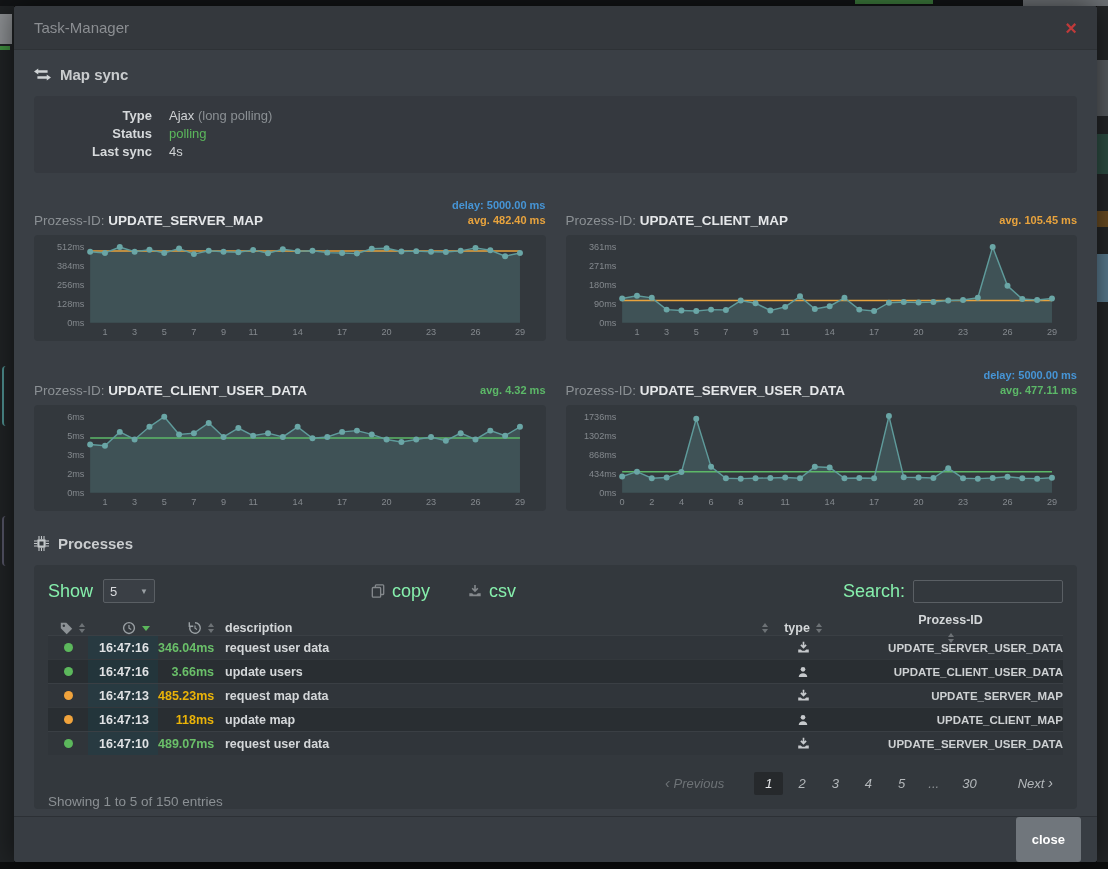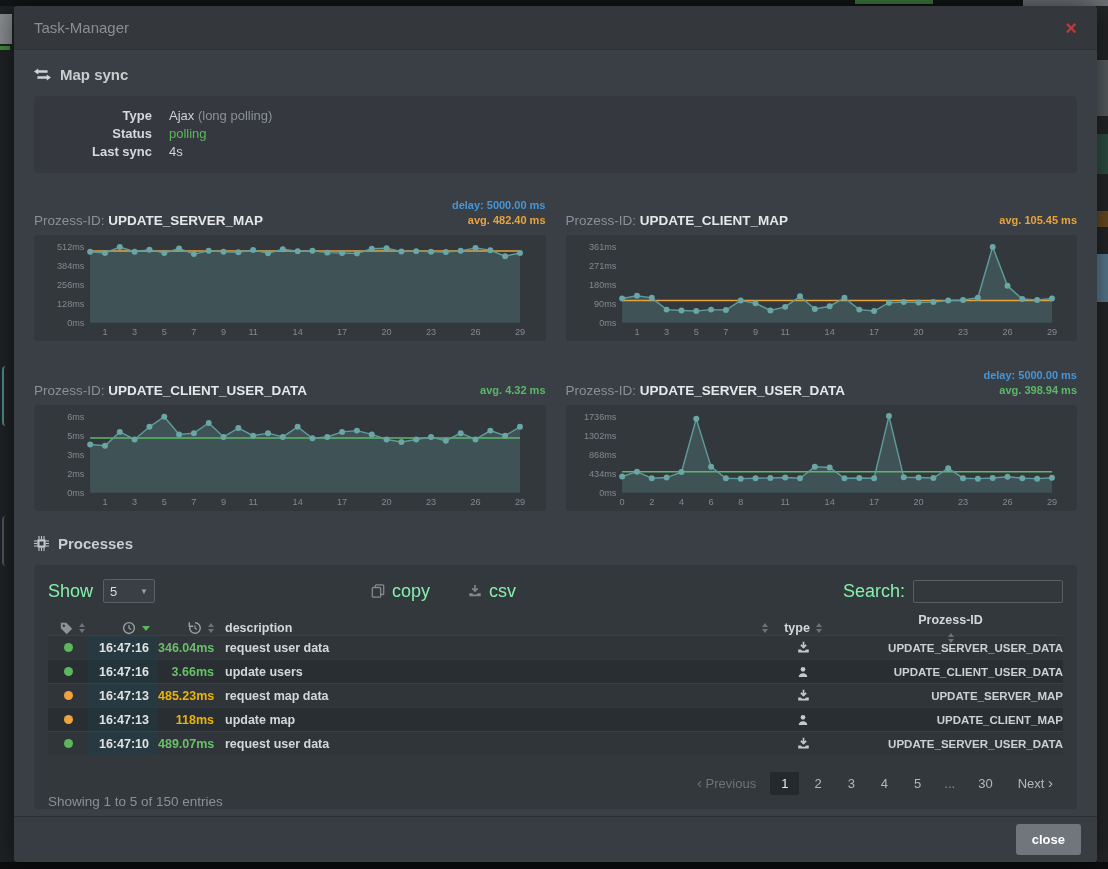--- a/index.html
+++ b/index.html
@@ -32,21 +32,21 @@
   }
   .modal-header {
     height:44px; flex:0 0 44px; background:#34383d; border-bottom:1px solid #2e3236;
     border-radius:3px 3px 0 0; display:flex; align-items:center; padding:0 20px;
   }
   .modal-title { color:#8b8e92; font-size:15px; }
   .close-x { margin-left:auto; color:#bf3a3a; font-weight:bold; font-size:20px; line-height:20px; cursor:pointer; }
   .modal-body { flex:1 1 auto; padding:16px 20px 0 20px; overflow:hidden; }
   .modal-footer {
     flex:0 0 46px; border-top:1px solid #2c3035; background:#383d43;
-    display:flex; align-items:center; justify-content:flex-end; padding:0 16px;
+    display:flex; justify-content:flex-end; padding:0 16px;
     border-radius:0 0 3px 3px;
   }
   .btn-close {
     background:#70767c; color:#ffffff; font-weight:bold; font-size:13px;
     border:none; border-radius:3px; padding:8px 16px; cursor:pointer;
     font-family:inherit;
   }
 
   
   .section-head { display:flex; align-items:center; gap:9px; color:#c9ccce; font-size:15px; font-weight:600; }
@@ -116,21 +116,21 @@
   .cell-time { height:100%; display:flex; align-items:center; justify-content:flex-end;
                padding-right:9px; background:rgba(23,70,82,.30); color:#e0e2e4; font-weight:bold; }
   .cell-dur { text-align:right; padding-right:2px; font-weight:bold; }
   .cell-dur.green { color:#6abf69; } .cell-dur.orange { color:#eab308; }
   .cell-desc { padding-left:9px; color:#d4d7d9; font-weight:bold; }
   .cell-type { display:flex; justify-content:center; }
   .cell-pid { text-align:right; color:#cdd0d2; font-weight:bold; font-size:11.5px; }
 
   .table-footer { display:flex; align-items:center; margin-top:14px; height:28px; }
   .summary { color:#8b9094; font-size:13.5px;margin-top:36px; }
-  .pagination { margin-left:auto; display:flex; align-items:center; gap:4px; font-size:13px; }
+  .pagination { margin-left:auto; display:flex; align-items:center; gap:20px; font-size:13px;font-style:italic; }
   .pg-prev { color:#6e7377; padding:5px 10px; }
   .pg-next { color:#b4b8bb; padding:5px 10px; cursor:pointer; }
   .pg-chev { font-size:15px; line-height:10px; }
   .page { color:#b4b8bb; padding:4px 11px; cursor:pointer; border-radius:2px; }
   .page.active { background:#26292c; color:#e8eaec; }
   .page.ellipsis { color:#8b9094; cursor:default; padding:4px 8px; }
 </style>
 </head>
 <body>
 
@@ -377,21 +377,21 @@
               <circle cx="493" cy="18.53333333333333" r="3.1" fill="#6aa6a6"></circle>
             </svg>
     </div>
   </div>
 
   <div class="chart-card">
     <div class="chart-head">
       <span class="chart-title"><span>Prozess-ID:</span> <b>UPDATE_SERVER_USER_DATA</b></span>
       <span class="chart-stats">
         <span style="color: rgb(70, 149, 214);">delay: 5000.00 ms</span>
-        <span style="color: rgb(92, 184, 104);">avg. 398.94 ms</span>
+        <span style="color: rgb(92, 184, 104);">avg. 477.11 ms</span>
       </span>
     </div>
     <div class="chart-panel">
       <svg viewBox="0 0 503 104">
               <text x="40" y="90" text-anchor="end" class="tick">0ms</text>
               <text x="40" y="70.25" text-anchor="end" class="tick">434ms</text>
               <text x="40" y="50.5" text-anchor="end" class="tick">868ms</text>
               <text x="40" y="30.75" text-anchor="end" class="tick">1302ms</text>
               <text x="40" y="11" text-anchor="end" class="tick">1736ms</text>
               <text x="46" y="100" text-anchor="middle" class="tick">0</text>

